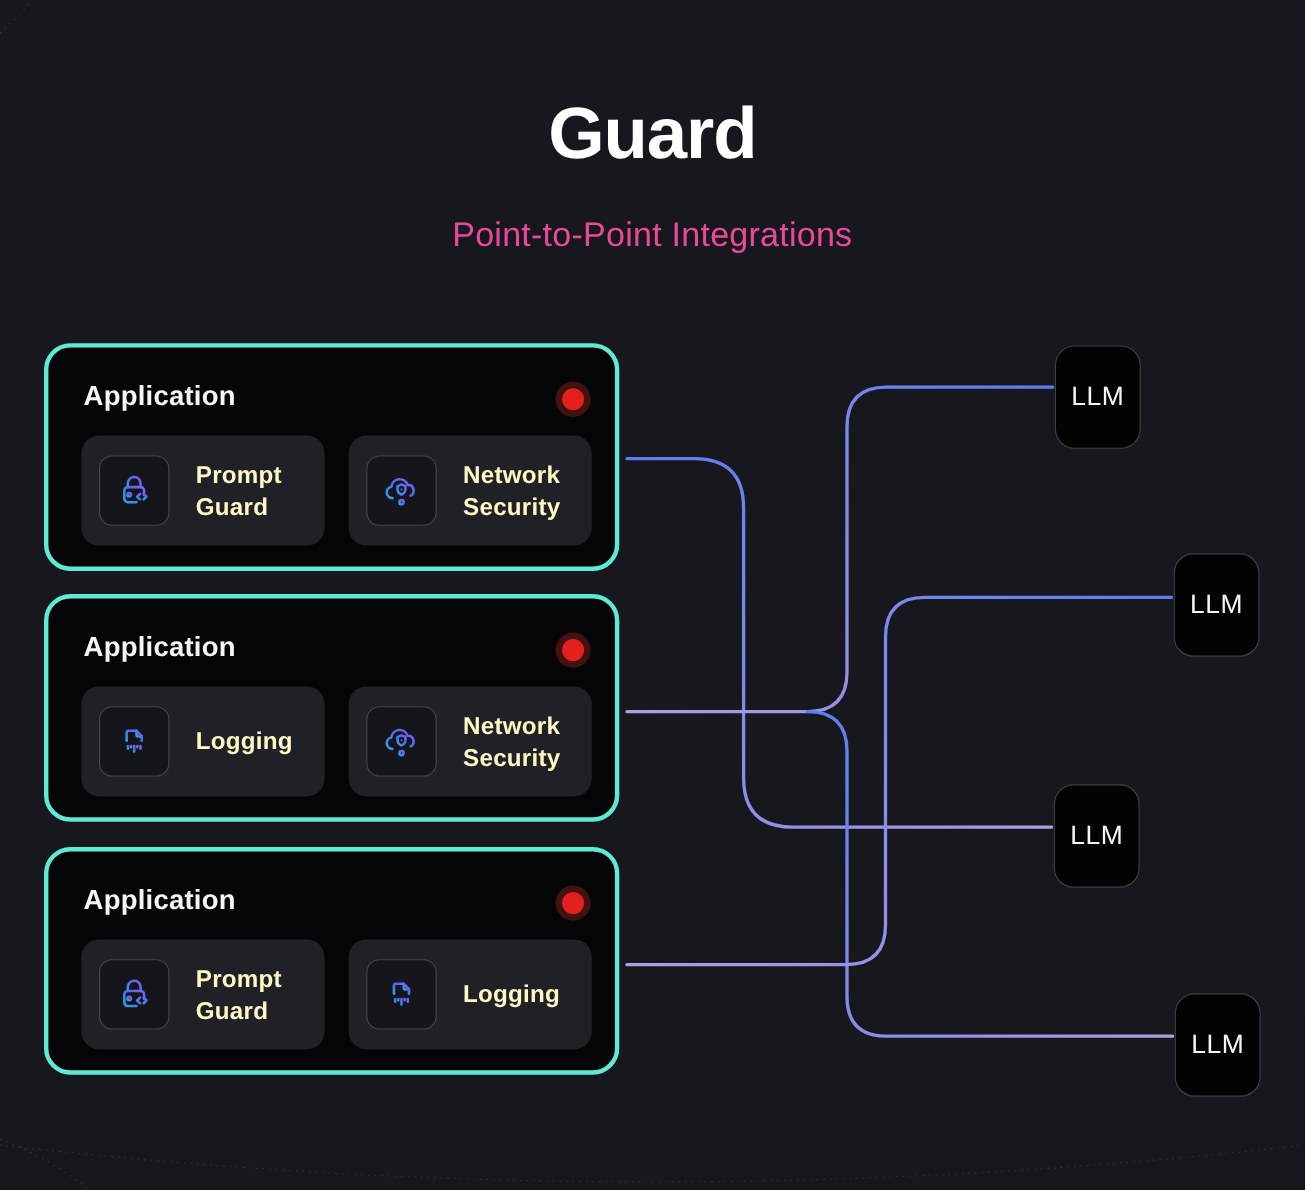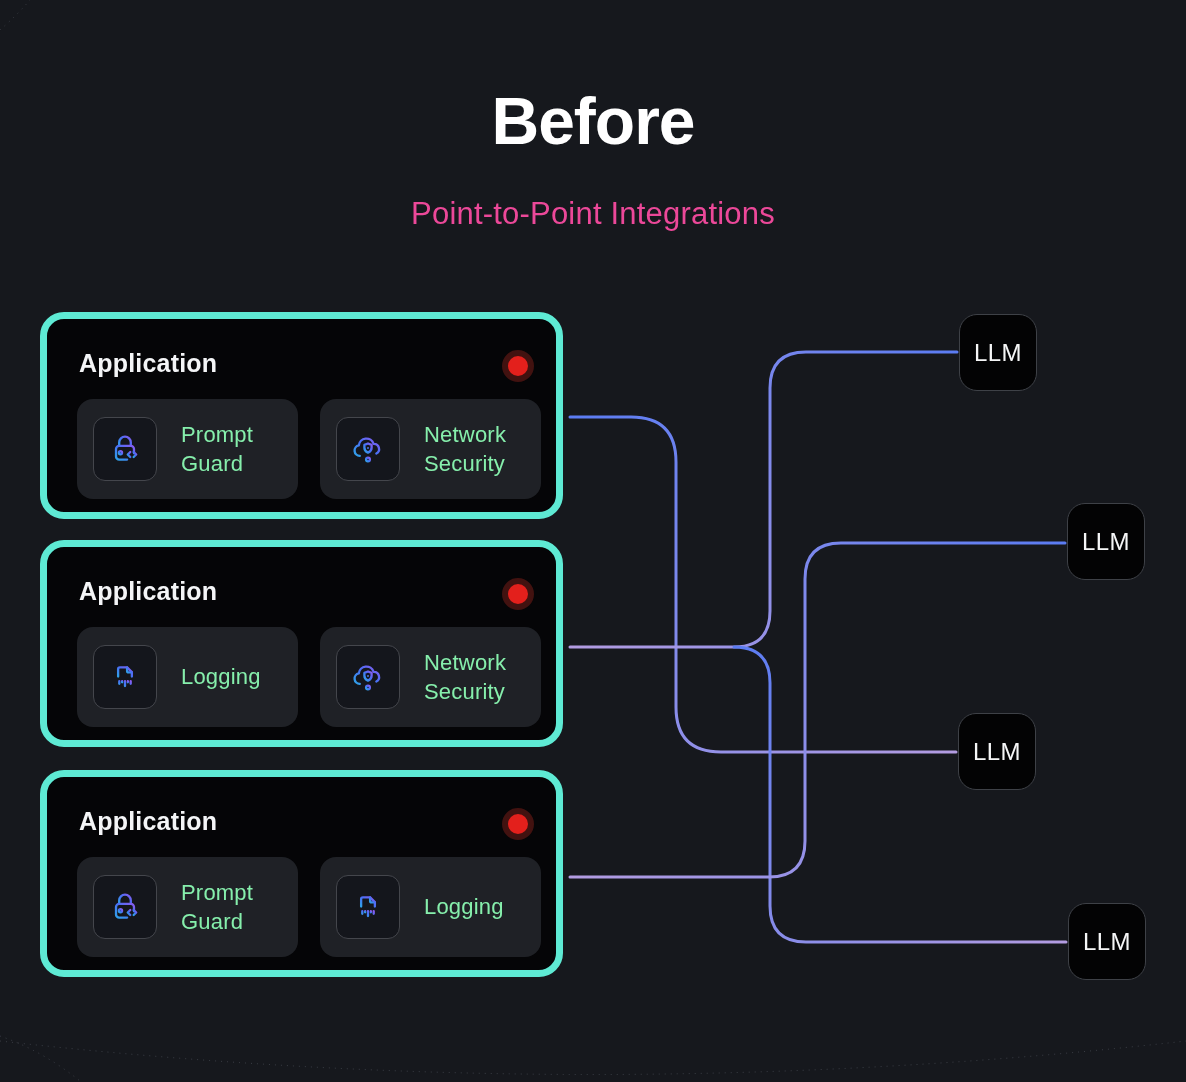--- a/index.html
+++ b/index.html
@@ -9,21 +9,21 @@
     font-family:"Liberation Sans",sans-serif;
     -webkit-font-smoothing:antialiased;
   }
   
   .header{position:absolute;left:0;top:88px;width:100%;text-align:center;}
   .title{font-size:66px;font-weight:700;color:#ffffff;letter-spacing:-1px;line-height:1;}
   .subtitle{margin-top:42px;font-size:31px;font-weight:500;color:#ec4899;letter-spacing:.2px;}
   
   .app-card{
     position:absolute;left:40px;width:523px;height:207px;
-    background:#050507;border:7px solid #5eead4;border-radius:24px;
+    background:#050507;border:4px solid #5eead4;border-radius:24px;
     box-sizing:border-box;
   }
   .app-card.c1{top:312px}
   .app-card.c2{top:540px}
   .app-card.c3{top:770px}
   .app-title{position:absolute;left:32px;top:30px;font-size:25px;font-weight:700;color:#f4f5f7;letter-spacing:.2px;}
   .status-dot{
     position:absolute;right:22px;top:31px;width:20px;height:20px;border-radius:50%;
     background:#e3201c;border:6px solid #421210;
   }
@@ -31,26 +31,26 @@
   .chip{
     width:221px;height:100px;background:#1f2126;border-radius:16px;
     display:flex;align-items:center;box-sizing:border-box;padding-left:16px;
   }
   .icon-tile{
     width:64px;height:64px;border-radius:12px;border:1px solid #44464c;
     background:#14161c;display:flex;align-items:center;justify-content:center;
     box-sizing:border-box;flex:none;
   }
   .chip-label{
-    margin-left:24px;font-size:22px;font-weight:400;color:#86efac;
+    margin-left:24px;font-size:22px;font-weight:700;color:#fef9c3;
     line-height:1.32;width:118px;letter-spacing:.2px;
   }
   
   .llm{
-    position:absolute;width:78px;height:77px;background:#030304;
+    position:absolute;width:78px;height:94px;background:#030304;
     border:1.5px solid #3e4147;border-radius:18px;box-sizing:border-box;
     display:flex;align-items:center;justify-content:center;
     color:#f5f6f7;font-size:24px;font-weight:500;letter-spacing:.5px;
   }
   .llm.l1{left:959px;top:314px}
   .llm.l2{left:1067px;top:503px}
   .llm.l3{left:958px;top:713px}
   .llm.l4{left:1068px;top:903px}
   
   .wires{position:absolute;left:0;top:0;pointer-events:none;}
@@ -99,21 +99,21 @@
 
     <g fill="none" stroke-width="3" stroke-linecap="round">
       <path d="M570,417 H631 Q676,417 676,462 V707 Q676,752 721,752 H956" stroke="url(#g1)"></path>
       <path d="M570,647 H734 Q770,647 770,611 V388 Q770,352 806,352 H957" stroke="url(#g2a)"></path>
       <path d="M734,647 Q770,647 770,683 V906 Q770,942 806,942 H1066" stroke="url(#g2b)"></path>
       <path d="M570,877 H769 Q805,877 805,841 V579 Q805,543 841,543 H1065" stroke="url(#g3)"></path>
     </g>
   </svg>
 
   <div class="header">
-    <div class="title">Before</div>
+    <div class="title">Guard</div>
     <div class="subtitle">Point-to-Point Integrations</div>
   </div>
 
   <div class="app-card c1">
     <div class="app-title">Application</div>
     <span class="status-dot"></span>
     <div class="chip-row">
       <div class="chip">
         <span class="icon-tile">
           <svg width="38" height="38" viewBox="0 0 36 36" fill="none" stroke="url(#iconGrad)" stroke-width="2.2" stroke-linecap="round" stroke-linejoin="round">

